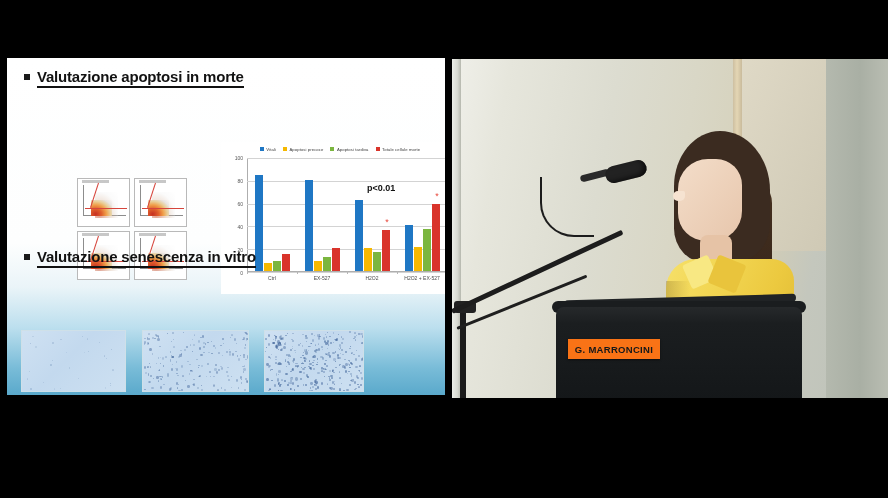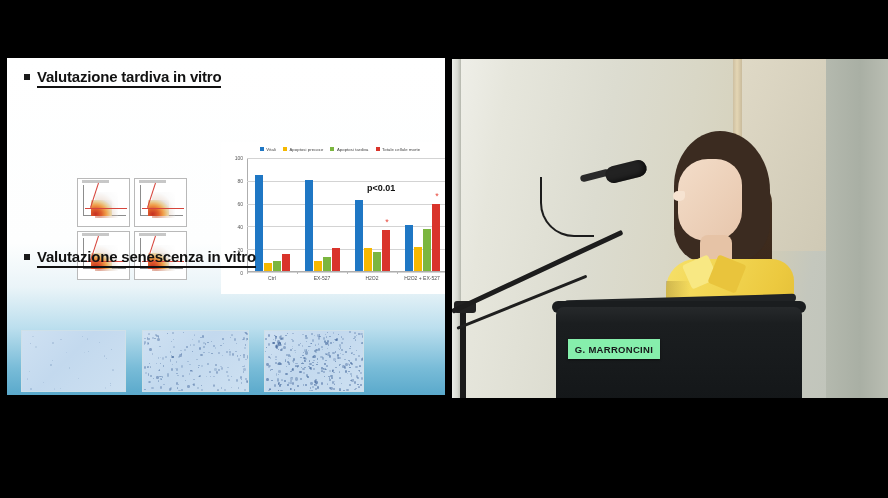--- a/index.html
+++ b/index.html
@@ -84,21 +84,21 @@
   #micHead{position:absolute;left:153px;top:104px;width:42px;height:17px;background:#222;border-radius:9px;transform:rotate(-14deg);box-shadow:inset -3px -2px 5px rgba(0,0,0,.6);}
   #micBody{position:absolute;left:128px;top:113px;width:30px;height:7px;background:#2a2a2a;border-radius:4px;transform:rotate(-14deg);}
   #micCable{position:absolute;left:88px;top:118px;width:52px;height:58px;border-left:2px solid #1c1c1c;border-bottom:2px solid #1c1c1c;border-radius:0 0 0 34px;}
   #micPost{position:absolute;left:8px;top:250px;width:6px;height:92px;background:#1b1b1b;}
   #micClamp{position:absolute;left:2px;top:242px;width:22px;height:12px;background:#222;border-radius:3px;}
 
   
   #podium{position:absolute;left:104px;top:248px;width:246px;height:92px;background:linear-gradient(to bottom,#26292b 0%,#1b1e20 18%,#141719 100%);border-radius:8px 8px 0 0;}
   #podiumTop{position:absolute;left:100px;top:242px;width:254px;height:12px;background:#1a1d1f;border-radius:6px;}
   #podiumLip{position:absolute;left:112px;top:238px;width:232px;height:8px;background:#202325;border-radius:4px;transform:skewY(-1.6deg);}
-  #nameplate{position:absolute;left:116px;top:280px;width:92px;height:20px;background:#86efac;display:flex;align-items:center;justify-content:center;box-shadow:0 1px 2px rgba(0,0,0,.5);}
+  #nameplate{position:absolute;left:116px;top:280px;width:92px;height:20px;background:#f97316;display:flex;align-items:center;justify-content:center;box-shadow:0 1px 2px rgba(0,0,0,.5);}
   #nameplate span{font-size:9.5px;font-weight:bold;color:#16181a;letter-spacing:.3px;}
 
   
   #speaker{position:absolute;left:188px;top:72px;width:160px;height:268px;}
   #hair{position:absolute;left:34px;top:0px;width:96px;height:132px;background:#3b2b20;border-radius:48px 52px 40px 34px/58px 62px 40px 36px;}
   #hairBack{position:absolute;left:76px;top:46px;width:56px;height:150px;background:linear-gradient(to bottom,#46311f,#33231a);border-radius:28px 26px 22px 24px;}
   #ponytail{position:absolute;left:98px;top:120px;width:34px;height:92px;background:linear-gradient(to bottom,#3d2a1d,#2c1e15);border-radius:18px 18px 14px 14px;transform:rotate(6deg);}
   #face{position:absolute;left:38px;top:28px;width:64px;height:82px;background:linear-gradient(130deg,#f3ddc9,#e7c6ac);border-radius:30px 26px 30px 28px;}
   #nose{position:absolute;left:33px;top:60px;width:12px;height:10px;background:#f6e3d1;border-radius:6px 2px 6px 6px;}
   #neck{position:absolute;left:60px;top:104px;width:32px;height:38px;background:#e6c3a6;border-radius:8px;}
@@ -116,21 +116,21 @@
   .lb{position:absolute;left:0;right:0;background:#000;}
 </style>
 </head>
 <body>
 
 <div id="stage">
 
   <div id="slide">
 
     <div class="sec-head" style="left:17px;top:10px;font-size:15px;">
-      <span class="bullet"></span><span class="txt">Valutazione tardiva in vitro</span>
+      <span class="bullet"></span><span class="txt">Valutazione apoptosi in morte</span>
     </div>
 
 
     <div id="flowgrid">
       <div class="fc">
         <div class="fctitle"></div>
           <div class="axisy"></div>
           <div class="axisx"></div>
         <div class="cloud2"></div>
           <div class="cloud"></div>

